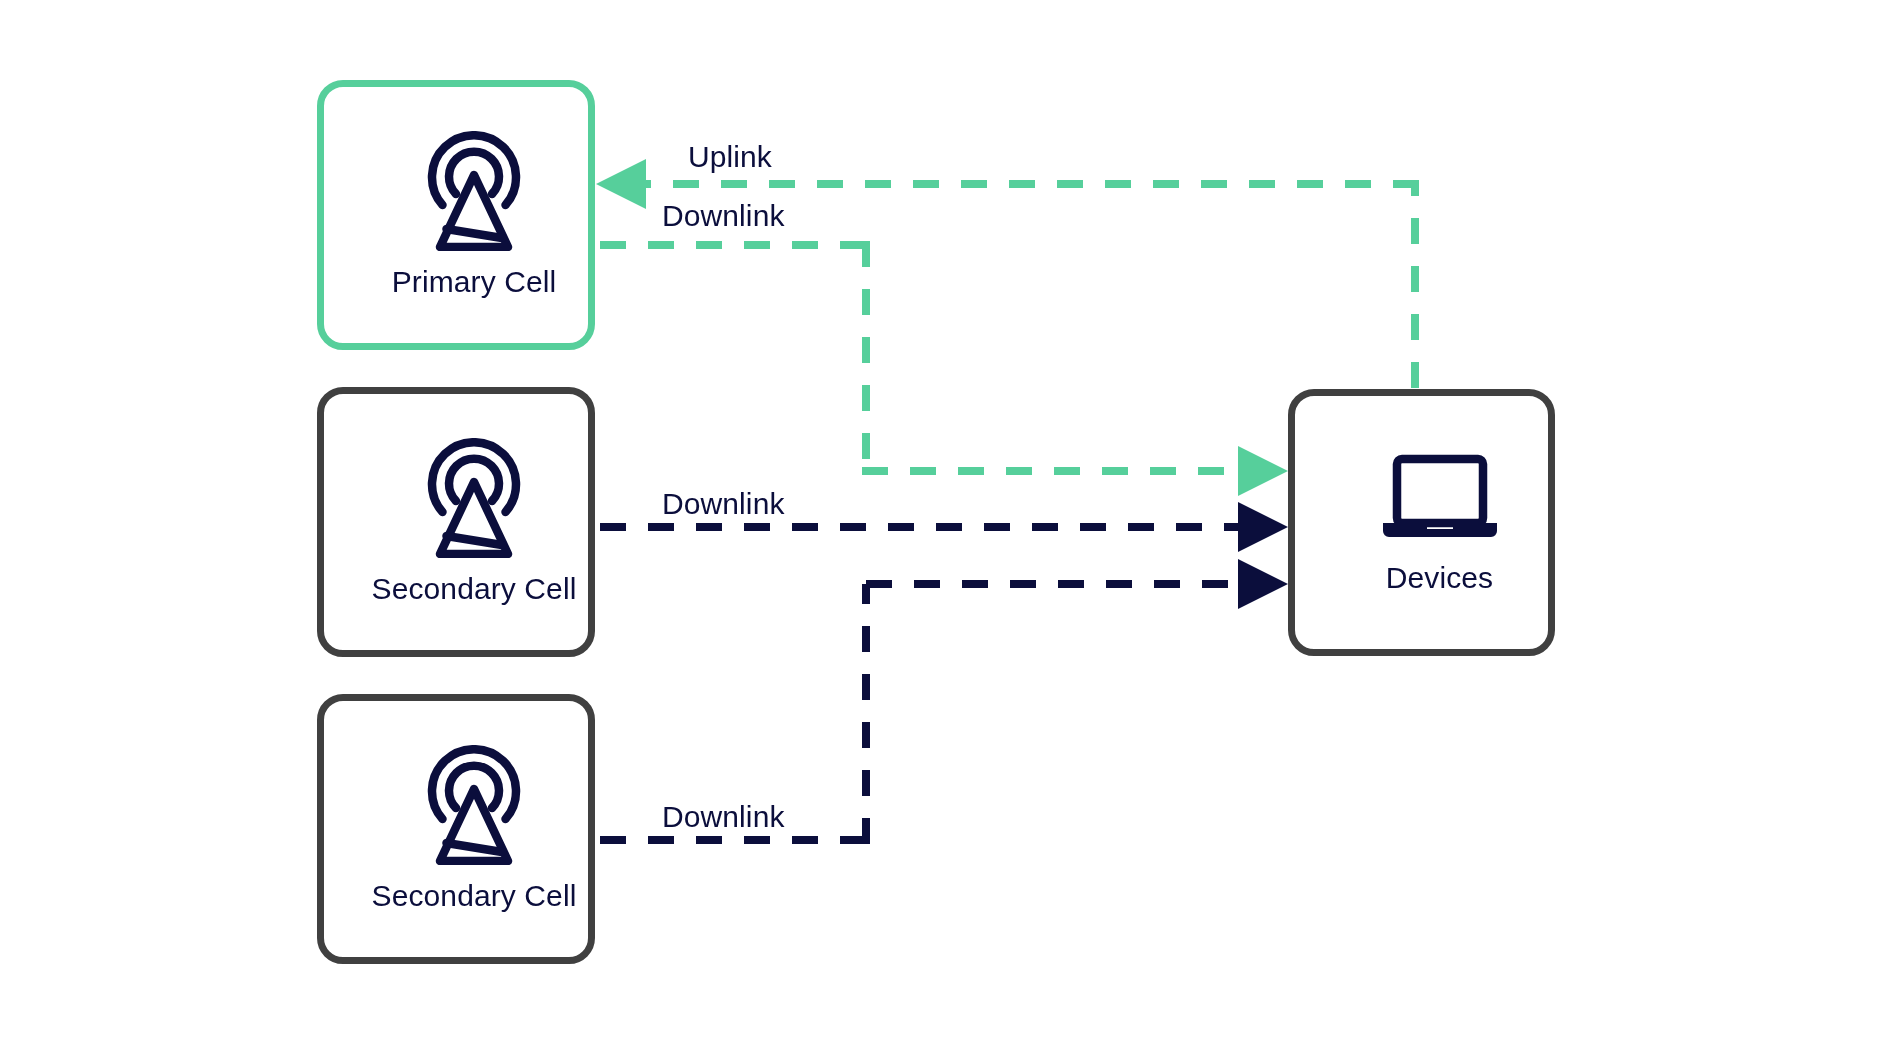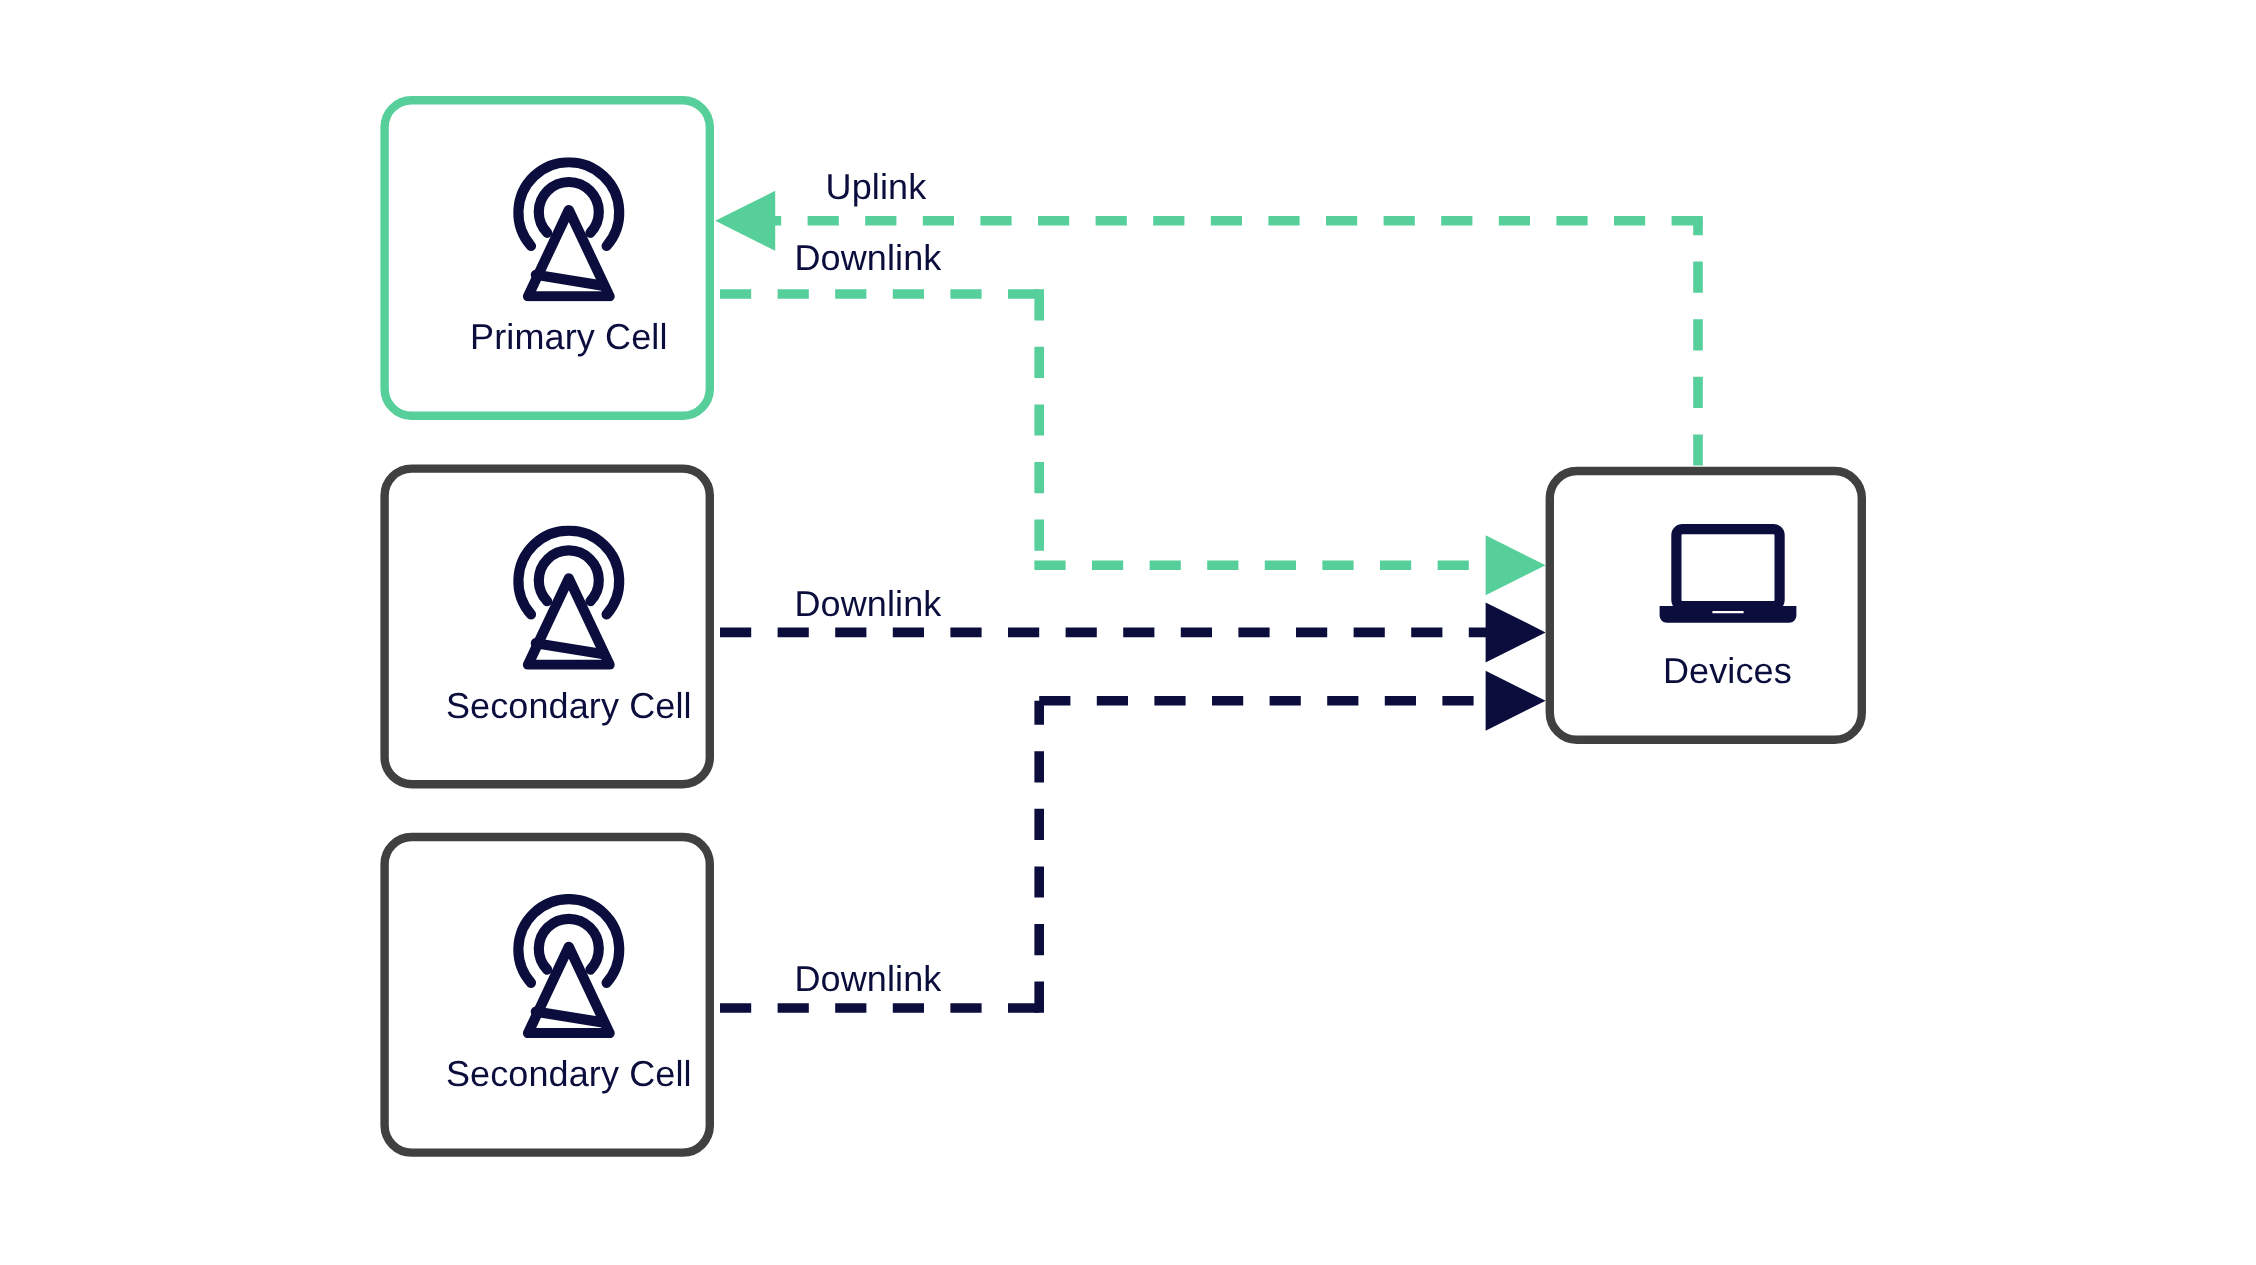--- a/index.html
+++ b/index.html
@@ -134,21 +134,21 @@
       <svg width="108" height="120" viewBox="0 0 108 120" fill="none" stroke="#0b0e3c" stroke-width="8.5" stroke-linecap="round" stroke-linejoin="round">
         <path d="M22.5 74 A42 42 0 1 1 85.5 74"></path>
         <path d="M36 63 A25 25 0 1 1 72 63"></path>
         <path d="M54 44 L88 116 L20 116 Z"></path>
         <path d="M26.5 98 L82 107"></path>
       </svg>
     </span>
     <span class="node-label">Secondary Cell</span>
   </div>
 
-  <div class="node-box navy" id="node-devices" style="left:1288px; top:389px; width:267px; height:231px;">
+  <div class="node-box navy" id="node-devices" style="left:1288px; top:389px; width:267px; height:267px;">
     <span class="node-icon">
       <svg width="122" height="96" viewBox="0 0 122 96" fill="none">
         <rect x="18" y="8" width="86" height="64" rx="5" stroke="#0b0e3c" stroke-width="8.5" fill="none"></rect>
         <path d="M4 72 L48 72 L48 78 L74 78 L74 72 L118 72 L118 80 A6 6 0 0 1 112 86 L10 86 A6 6 0 0 1 4 80 Z" fill="#0b0e3c"></path>
       </svg>
     </span>
     <span class="node-label">Devices</span>
   </div>
 
   <div class="edge-label" style="left:688px; top:140px;">Uplink</div>

